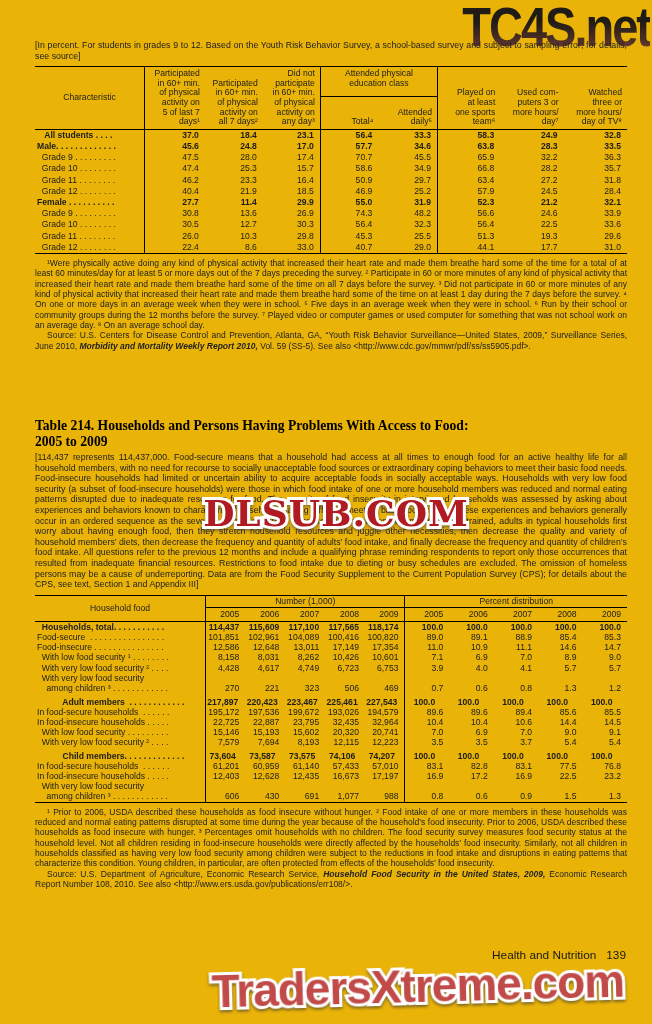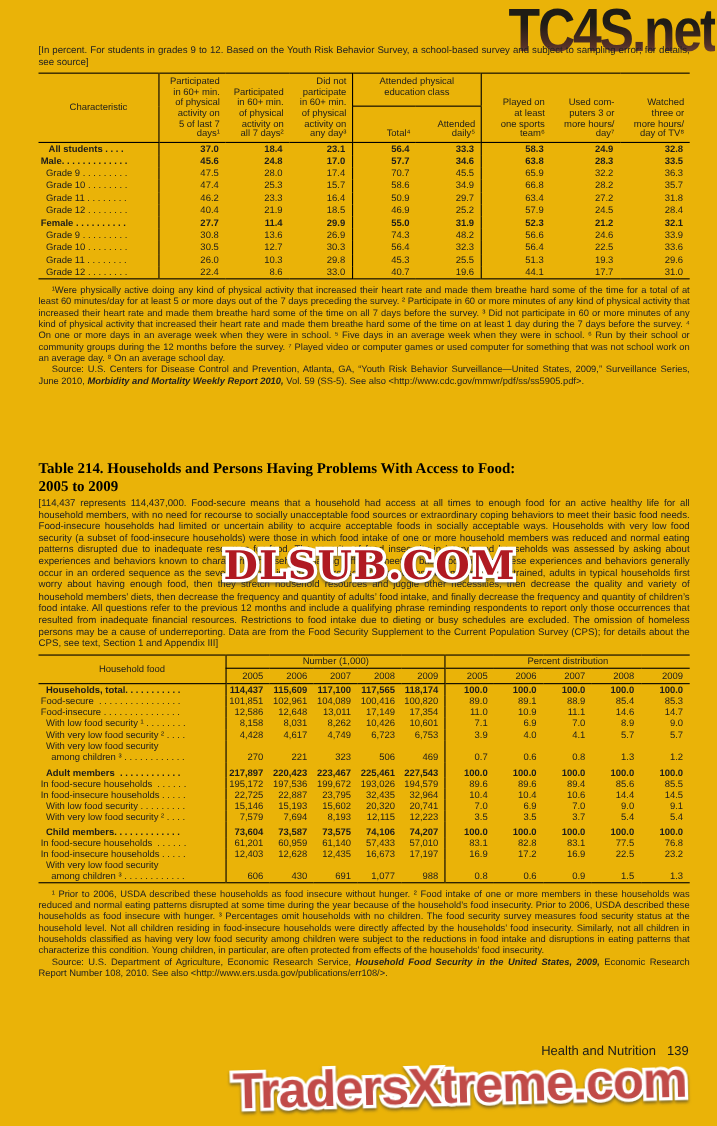--- a/index.html
+++ b/index.html
@@ -18,21 +18,21 @@
   .hdr-r{text-align:right;vertical-align:bottom;padding:2px 5px 2px 0;white-space:pre-line;}
   .hdr-c{text-align:center;vertical-align:middle;white-space:pre-line;}
   .bl{border-left:0.9px solid #000;}
   thead th{border-bottom:1.4px solid #000;}
   thead th.span-mid{border-bottom:0.9px solid #000;}
   #t213 td:nth-child(2),#t213 td:nth-child(5),#t213 td:nth-child(7){border-left:0.9px solid #000;}
   #t214 td:nth-child(2),#t214 td:nth-child(7){border-left:0.9px solid #000;}
   td.stub{text-align:left;white-space:pre-wrap;padding-left:2px;overflow:hidden;}
   td.num{text-align:right;padding-right:6px;}
   tr.bold td{font-weight:bold;}
-  tr.group td{padding-top:3.5px;}
+  tr.group td{padding-top:3.5px;text-align:center;}
   .fnote{font-size:8.5px;line-height:10.35px;text-align:justify;text-indent:12px;margin:0;color:#222;}
   .src{font-size:8.5px;line-height:10.35px;text-align:justify;text-indent:12px;margin:0;color:#222;}
   .ital{font-style:italic;font-weight:bold;}
   
   .wm-top{position:absolute;top:-6px;right:2px;font-weight:bold;font-size:47px;letter-spacing:-2px;
           transform:scaleY(1.18);transform-origin:top right;
           background:linear-gradient(180deg,#161616 42%,#4a2a28 72%,#96544c 100%);
           -webkit-background-clip:text;background-clip:text;color:transparent;opacity:0.96;}
   .wm-mid{position:absolute;left:176px;top:488px;}
   .wm-bot{position:absolute;left:168px;top:956px;}
@@ -213,21 +213,21 @@
             <td class="num">51.3</td>
             <td class="num">19.3</td>
             <td class="num">29.6</td>
           </tr>
           <tr>
             <td class="stub">  Grade 12 . . . . . . . .</td>
             <td class="num">22.4</td>
             <td class="num">8.6</td>
             <td class="num">33.0</td>
             <td class="num">40.7</td>
-            <td class="num">19.6</td>
+            <td class="num">29.0</td>
             <td class="num">44.1</td>
             <td class="num">17.7</td>
             <td class="num">31.0</td>
           </tr>
         </tbody>
     </table>
 
     <p class="fnote">¹Were physically active doing any kind of physical activity that increased their heart rate and made them breathe hard some of the time for a total of at least 60 minutes/day for at least 5 or more days out of the 7 days preceding the survey. ² Participate in 60 or more minutes of any kind of physical activity that increased their heart rate and made them breathe hard some of the time on all 7 days before the survey. ³ Did not participate in 60 or more minutes of any kind of physical activity that increased their heart rate and made them breathe hard some of the time on at least 1 day during the 7 days before the survey. ⁴ On one or more days in an average week when they were in school. ⁵ Five days in an average week when they were in school. ⁶ Run by their school or community groups during the 12 months before the survey. ⁷ Played video or computer games or used computer for something that was not school work on an average day. ⁸ On an average school day.</p>
     <p class="src"><span>Source: U.S. Centers for Disease Control and Prevention, Atlanta, GA, “Youth Risk Behavior Surveillance—United States, 2009,” Surveillance Series, June 2010, </span><span class="ital">Morbidity and Mortality Weekly Report 2010,</span><span> Vol. 59 (SS-5). See also &lt;http://www.cdc.gov/mmwr/pdf/ss/ss5905.pdf&gt;.</span></p>
   </div>

